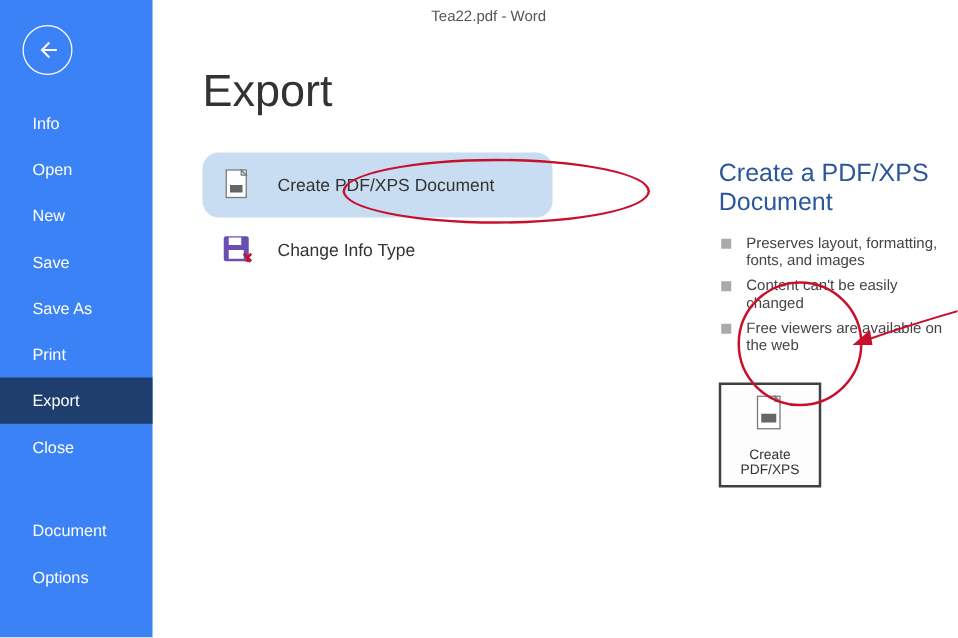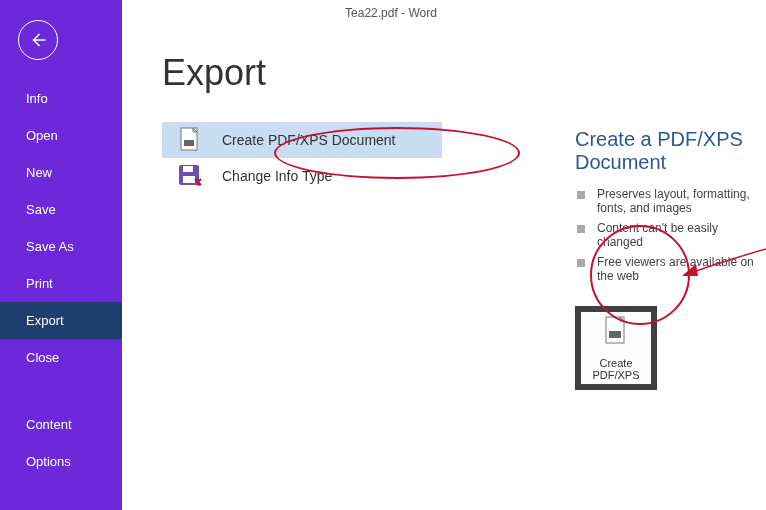--- a/index.html
+++ b/index.html
@@ -1,37 +1,37 @@
 <!DOCTYPE html>
 <html><head>
   <meta charset="utf-8">
   <style>
     * { margin: 0; padding: 0; box-sizing: border-box; }
     body { font-family: "Segoe UI", Arial, sans-serif; background: #fff; width: 766px; height: 510px; overflow: hidden; }
     .app { display: flex; height: 510px; position: relative; }
     .titlebar { position: absolute; top: 0; left: 16px; right: 0; height: 24px; text-align: center; font-size: 12px; color: #555; padding-top: 6px; z-index: 1; }
-    .sidebar { width: 122px; background: #6d28d9; display: flex; flex-direction: column; padding-top: 12px; z-index: 2; }
+    .sidebar { width: 122px; background: #3b82f6; display: flex; flex-direction: column; padding-top: 12px; z-index: 2; }
     .back-btn { width: 40px; height: 40px; border: 1px solid #fff; border-radius: 50%; margin: 8px 0 20px 18px; display: flex; align-items: center; justify-content: center; cursor: pointer; }
     .back-btn svg { width: 18px; height: 18px; }
     .nav-item { color: #fff; font-size: 13px; padding: 11px 0 11px 26px; cursor: pointer; }
     .nav-item.active { background: #1e3e6e; }
     .nav-gap { height: 30px; }
     .main { flex: 1; padding: 52px 0 0 40px; position: relative; }
     .heading { font-size: 36px; font-weight: 300; color: #333; margin-bottom: 28px; }
     .option-list { width: 280px; }
-    .option { display: flex; align-items: center; height: 36px; padding-left: 12px; cursor: pointer; position: relative; }
+    .option { display: flex; align-items: center; height: 52px; padding-left: 12px; cursor: pointer; position: relative; border-radius: 13px; }
     .option.selected { background: #c9ddf2; }
     .option-icon { width: 32px; height: 32px; margin-right: 16px; display: flex; align-items: center; justify-content: center; }
     .option-label { font-size: 14px; color: #333; }
     .detail { position: absolute; left: 453px; top: 128px; right: 12px; }
     .detail-title { font-size: 20px; color: #2b579a; margin-bottom: 10px; font-weight: 400; }
     .bullets { list-style: none; }
     .bullets li { font-size: 12px; color: #444; padding: 3px 0 3px 22px; position: relative; }
     .bullets li::before { content: ""; position: absolute; left: 2px; top: 7px; width: 8px; height: 8px; background: #aaa; }
-    .big-btn { margin-top: 20px; width: 82px; height: 84px; border: 6px solid #404040; background: #fdfdfd; display: flex; flex-direction: column; align-items: center; justify-content: center; cursor: pointer; position: relative; }
+    .big-btn { margin-top: 20px; width: 82px; height: 84px; border: 2px solid #404040; background: #fdfdfd; display: flex; flex-direction: column; align-items: center; justify-content: center; cursor: pointer; position: relative; }
     .big-btn .icon { margin-bottom: 6px; }
     .big-btn .line1 { font-size: 11px; color: #333; }
     .big-btn .line2 { font-size: 11px; color: #333; }
 
     
     .anno1 { position: absolute; left: 152px; top: 127px; width: 246px; height: 52px; border: 2px solid #c8102e; border-radius: 50%/50%; pointer-events: none; }
     .anno2 { position: absolute; left: 468px; top: 225px; width: 100px; height: 100px; border: 2px solid #c8102e; border-radius: 50%; pointer-events: none; }
     .arrow { position: absolute; left: 550px; top: 228px; width: 180px; height: 60px; pointer-events: none; }
   </style>
 </head>
@@ -48,21 +48,21 @@
     </div>
     <div class="nav-item">Info</div>
     <div class="nav-item">Open</div>
     <div class="nav-item">New</div>
     <div class="nav-item">Save</div>
     <div class="nav-item">Save As</div>
     <div class="nav-item">Print</div>
     <div class="nav-item active">Export</div>
     <div class="nav-item">Close</div>
     <div class="nav-gap"></div>
-    <div class="nav-item">Content</div>
+    <div class="nav-item">Document</div>
     <div class="nav-item">Options</div>
   </div>
 
   <div class="main">
     <div class="heading">Export</div>
 
     <div class="option-list">
       <div class="option selected">
         <span class="option-icon">
           <svg width="30" height="30" viewBox="0 0 30 30">

